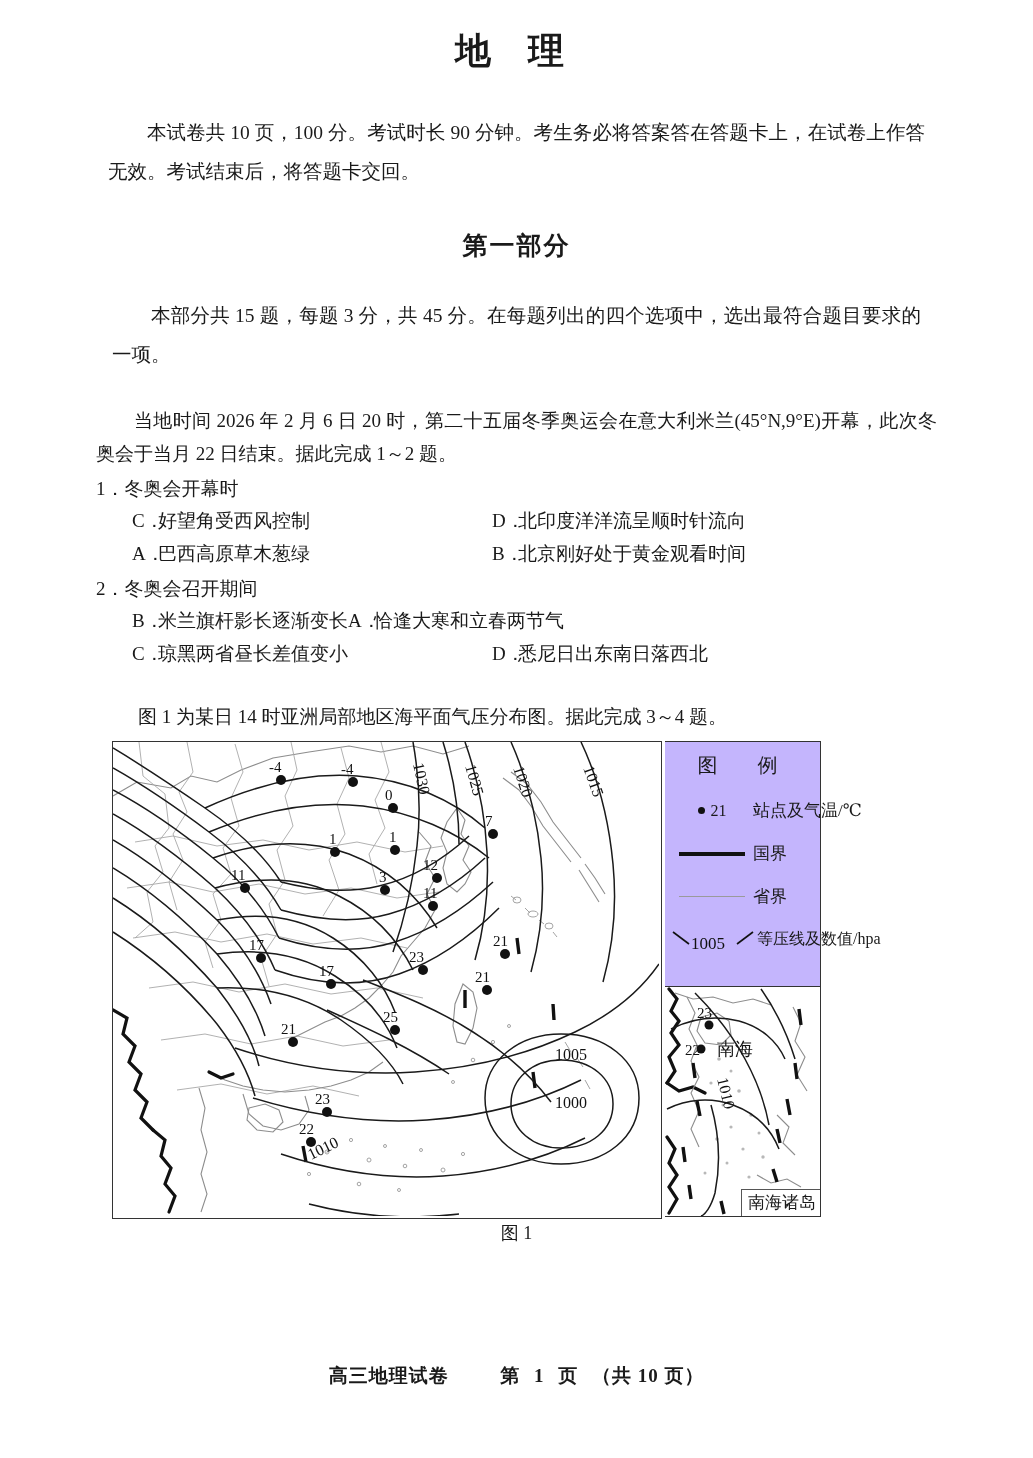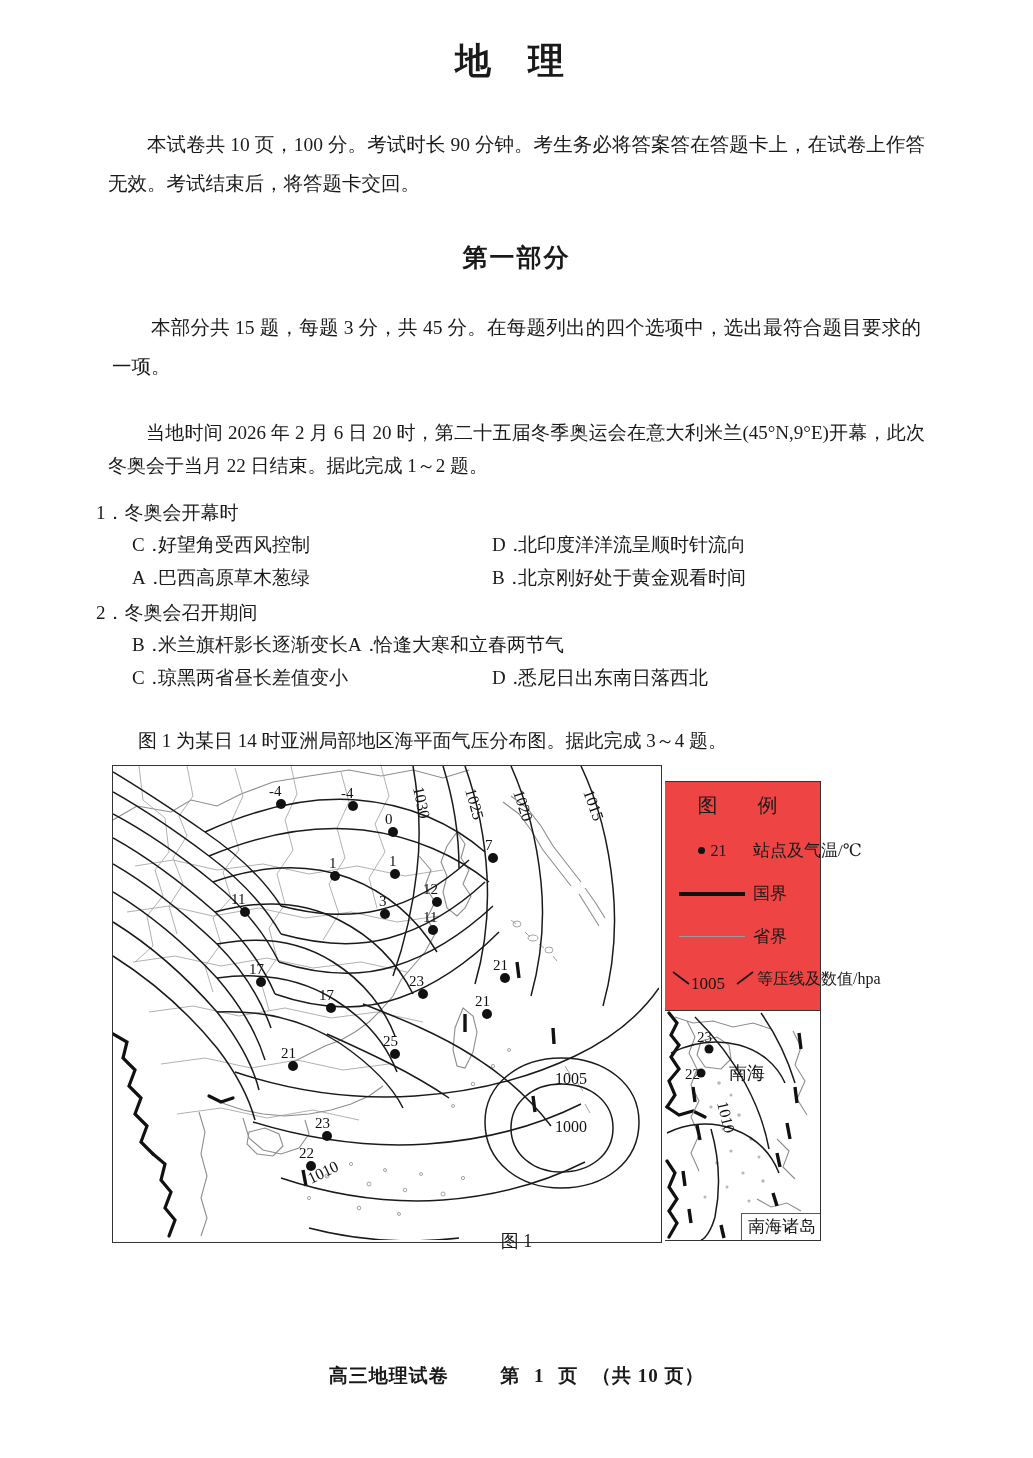--- a/index.html
+++ b/index.html
@@ -28,21 +28,21 @@
   .exam-title {
     margin: 0;
     padding-top: 118px;
     text-align: center;
     font-size: 27px;
     font-weight: bold;
     letter-spacing: 1px;
     line-height: 1.2;
   }
   .subject-title {
-    margin: 14px;
+    margin: 4px;
     padding-top: 26px;
     text-align: center;
     font-size: 36px;
     font-weight: bold;
     letter-spacing: 14px;
     line-height: 1.2;
   }
   .notice {
     margin: 12px;
     padding-top: 28px;
@@ -61,21 +61,21 @@
   }
   .part-desc {
     margin: 16px;
     padding-top: 18px;
     font-size: 19.5px;
     line-height: 2.0;
     text-align: justify;
     text-indent: 2em;
   }
   .stem {
-    margin: 12px;
+    margin: 0;
     padding-top: 14px;
     font-size: 19px;
     line-height: 1.75;
     text-align: justify;
     text-indent: 2em;
   }
 
   
   .question {
     margin: 0;
@@ -121,26 +121,26 @@
     top: 0px;
     width: 548px;
     height: 476px;
     border: 1.6px solid #333;
     background: #fff;
     overflow: hidden;
   }
   .legend-frame {
     position: absolute;
     left: 569px;
-    top: 16px;
+    top: 0px;
     width: 156px;
     height: 279px;
     border: 1.6px solid #333;
     border-left: none;
-    background: #ef4444;
+    background: #c4b5fd;
     box-sizing: border-box;
   }
   .legend-title {
     text-align: center;
     font-size: 20px;
     padding-top: 10px;
     letter-spacing: 10px;
     font-weight: 500;
   }
   .legend-rows { padding: 10px 0 0 6px; }
@@ -198,21 +198,21 @@
   }
   .inset-sea-label {
     position: absolute;
     font-size: 18px;
     color: #111;
   }
 
   .fig-caption {
     position: absolute;
     left: 0;
-    top: 464px;
+    top: 480px;
     width: 100%;
     text-align: center;
     font-size: 18px;
   }
 
   
   .footer {
     position: absolute;
     left: 0;
     top: 1363px;
@@ -586,21 +586,21 @@
               <text class="stn-lbl" x="32" y="31">23</text>
             </g>
           <g>
               <circle class="stn" cx="36" cy="62" r="4.5"></circle>
               <text class="stn-lbl" x="20" y="68">22</text>
             </g>
 
           <text class="iso-lbl" x="52" y="92" transform="rotate(76 52 92)">1010</text>
         </g>
       </svg>
-      <div class="inset-sea-label" style="left:64px; top:50px;">南海</div>
+      <div class="inset-sea-label" style="left:52px; top:50px;">南海</div>
       <div class="inset-caption">南海诸岛</div>
     </div>
 
     <div class="fig-caption">图 1</div>
   </div>
 
 </div>
 
 <div class="footer">
   <span>高三地理试卷</span>

